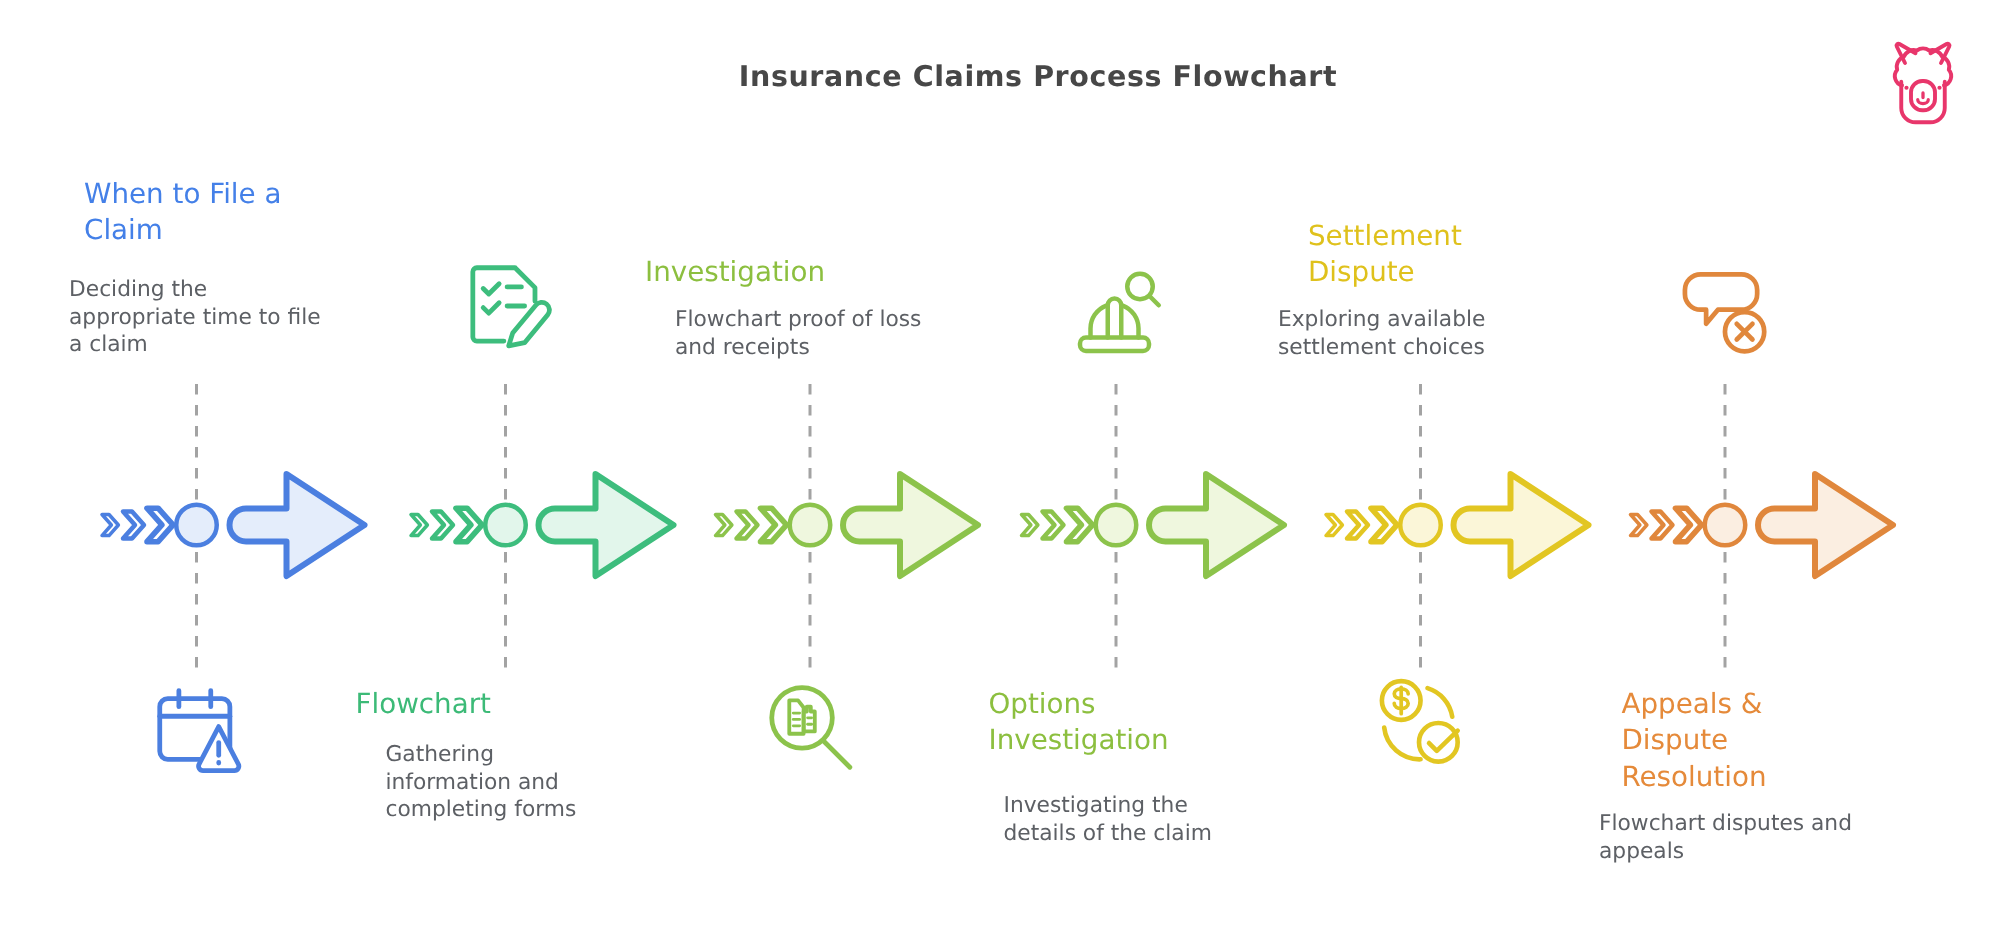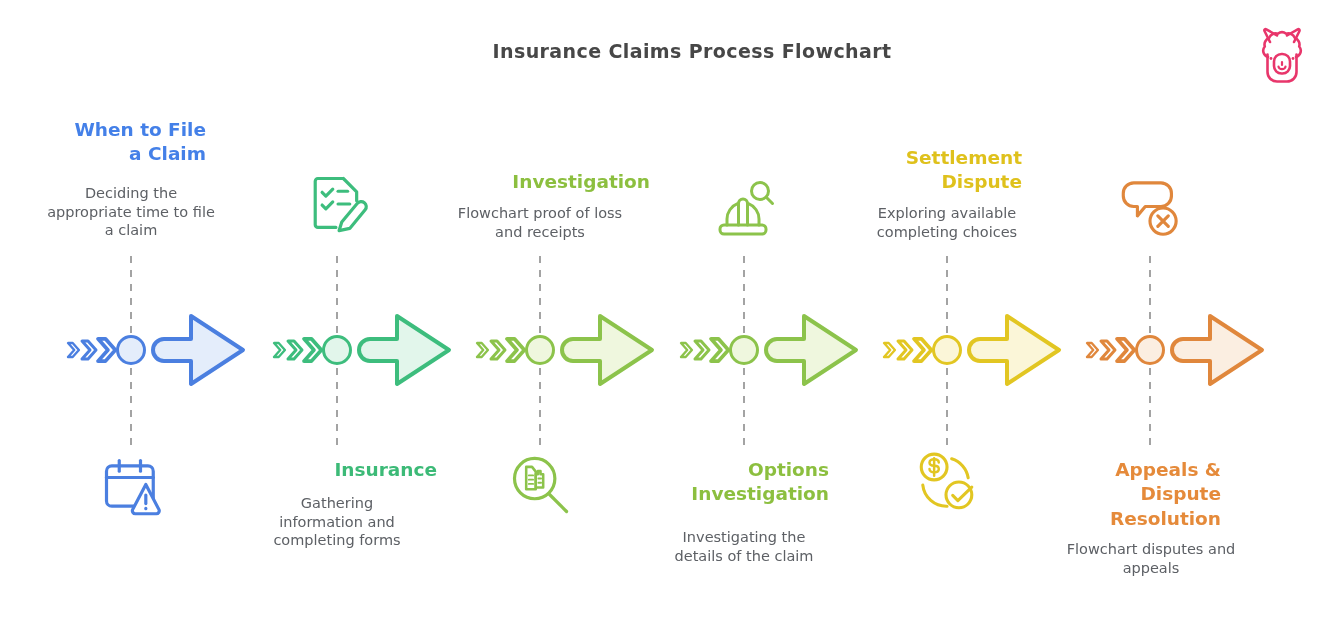--- a/index.html
+++ b/index.html
@@ -7,25 +7,25 @@
     width:1342px;height:628px;position:relative;overflow:hidden;
     background:#ffffff;
     font-family:"DejaVu Sans", sans-serif;
   }
   .abs{position:absolute;}
   .page-title{
     left:0;top:40px;width:1342px;text-align:center;
     font-size:19px;font-weight:bold;color:#474747;letter-spacing:.4px;margin-left:21px;
   }
   .stage-title{
-    text-align:right;font-weight:bold;font-size:18.5px;line-height:1.32;
+    text-align:left;font-weight:normal;font-size:18.5px;line-height:1.32;
     color:var(--tc);
   }
   .stage-desc{
-    text-align:center;font-size:14.5px;line-height:1.28;color:#5d6065;
+    text-align:left;font-size:14.5px;line-height:1.28;color:#5d6065;
   }
   svg{display:block;overflow:visible;}
   .icon path,.icon line,.icon circle,.icon rect{
     fill:none;stroke:var(--ac);stroke-width:3;stroke-linecap:round;stroke-linejoin:round;
   }
   .icon .wfill{fill:#ffffff;}
   .arrow path,.arrow circle{stroke:var(--ac);stroke-linejoin:round;stroke-linecap:round;}
   .chev{fill:#ffffff;stroke-width:3;}
   .bigarrow{fill:var(--fl);stroke-width:4;}
   .node{fill:var(--fl);stroke-width:3;}
@@ -89,21 +89,21 @@
     </svg>
   <svg class="abs arrow" style="left:273px;top:295px" width="190" height="110" viewBox="0 0 190 110">
     <g>
       <path class="chev" transform="translate(1,48) scale(0.78)" d="M0 0 H6 L14 9 L6 18 H0 L8 9 Z"></path>
       <path class="chev" transform="translate(15,46)" d="M0 0 H6 L14 9 L6 18 H0 L8 9 Z"></path>
       <path class="chev" transform="translate(31,43.8) scale(1.24)" d="M0 0 H6 L14 9 L6 18 H0 L8 9 Z"></path>
     </g>
     <circle class="node" cx="64" cy="55" r="13.5"></circle>
     <path class="bigarrow" d="M97 44 H124 V21 L176 55 L124 89 V66 H97 A11 11 0 0 1 97 44 Z"></path>
   </svg>
-  <div class="abs stage-title" style="left:237px;top:458px;width:200px">Insurance</div>
+  <div class="abs stage-title" style="left:237px;top:458px;width:200px">Flowchart</div>
   <div class="abs stage-desc" style="left:257px;top:494px;width:160px">Gathering information and completing forms</div>
 </div>
 
 <div style="--ac: #8cc34b; --fl: #eff7de; --tc: #8cbf3f;">
   <div class="abs stage-title" style="left:430px;top:170px;width:220px">Investigation</div>
   <div class="abs stage-desc" style="left:450px;top:204px;width:180px">Flowchart proof of loss and receipts</div>
   <svg class="abs dash" style="left:539px;top:256px" width="2" height="196" viewBox="0 0 2 196">
       <line x1="1" y1="0" x2="1" y2="196"></line>
     </svg>
   <svg class="abs arrow" style="left:476px;top:295px" width="190" height="110" viewBox="0 0 190 110">
@@ -148,21 +148,21 @@
     </g>
     <circle class="node" cx="64" cy="55" r="13.5"></circle>
     <path class="bigarrow" d="M97 44 H124 V21 L176 55 L124 89 V66 H97 A11 11 0 0 1 97 44 Z"></path>
   </svg>
   <div class="abs stage-title" style="left:659px;top:458px;width:170px">Options Investigation</div>
   <div class="abs stage-desc" style="left:669px;top:528px;width:150px">Investigating the details of the claim</div>
 </div>
 
 <div style="--ac: #e2c622; --fl: #fbf6d8; --tc: #dfc11c;">
   <div class="abs stage-title" style="left:872px;top:146px;width:150px">Settlement Dispute</div>
-  <div class="abs stage-desc" style="left:852px;top:204px;width:190px">Exploring available completing choices</div>
+  <div class="abs stage-desc" style="left:852px;top:204px;width:190px">Exploring available settlement choices</div>
   <svg class="abs dash" style="left:946px;top:256px" width="2" height="196" viewBox="0 0 2 196">
       <line x1="1" y1="0" x2="1" y2="196"></line>
     </svg>
   <svg class="abs arrow" style="left:883px;top:295px" width="190" height="110" viewBox="0 0 190 110">
     <g>
       <path class="chev" transform="translate(1,48) scale(0.78)" d="M0 0 H6 L14 9 L6 18 H0 L8 9 Z"></path>
       <path class="chev" transform="translate(15,46)" d="M0 0 H6 L14 9 L6 18 H0 L8 9 Z"></path>
       <path class="chev" transform="translate(31,43.8) scale(1.24)" d="M0 0 H6 L14 9 L6 18 H0 L8 9 Z"></path>
     </g>
     <circle class="node" cx="64" cy="55" r="13.5"></circle>

